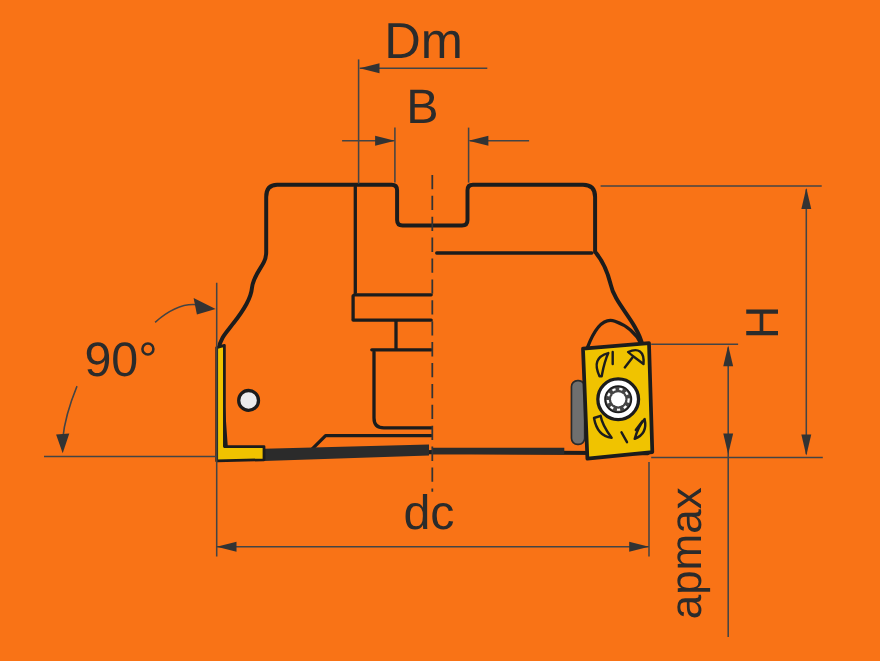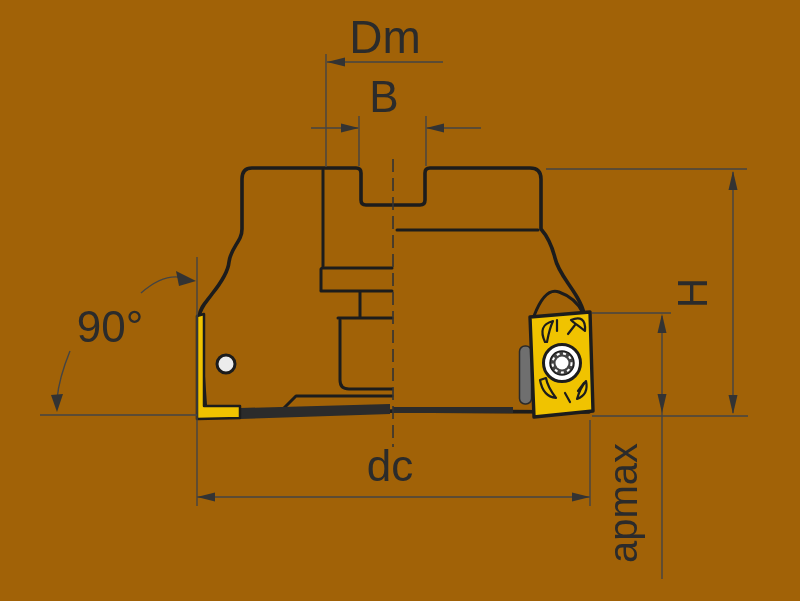--- a/index.html
+++ b/index.html
@@ -1,16 +1,16 @@
 <!DOCTYPE html>
 <html><head>
 <meta charset="utf-8">
 <style>
   html,body{margin:0;padding:0;background:#fff;}
-  .stage{position:relative;width:800px;height:601px;background:#a16207;overflow:hidden;
+  .stage{position:relative;width:800px;height:601px;background:#f97316;overflow:hidden;
          font-family:"Liberation Sans", sans-serif;}
   svg{display:block;}
   text{fill:#2b2b2b;}
   .dimline{stroke:#444444;stroke-width:1.4;fill:none;}
   .arrow{fill:#333333;stroke:none;}
   .outline{stroke:#1c1c1c;fill:none;stroke-linejoin:round;stroke-linecap:round;}
 </style>
 </head>
 <body>
 

